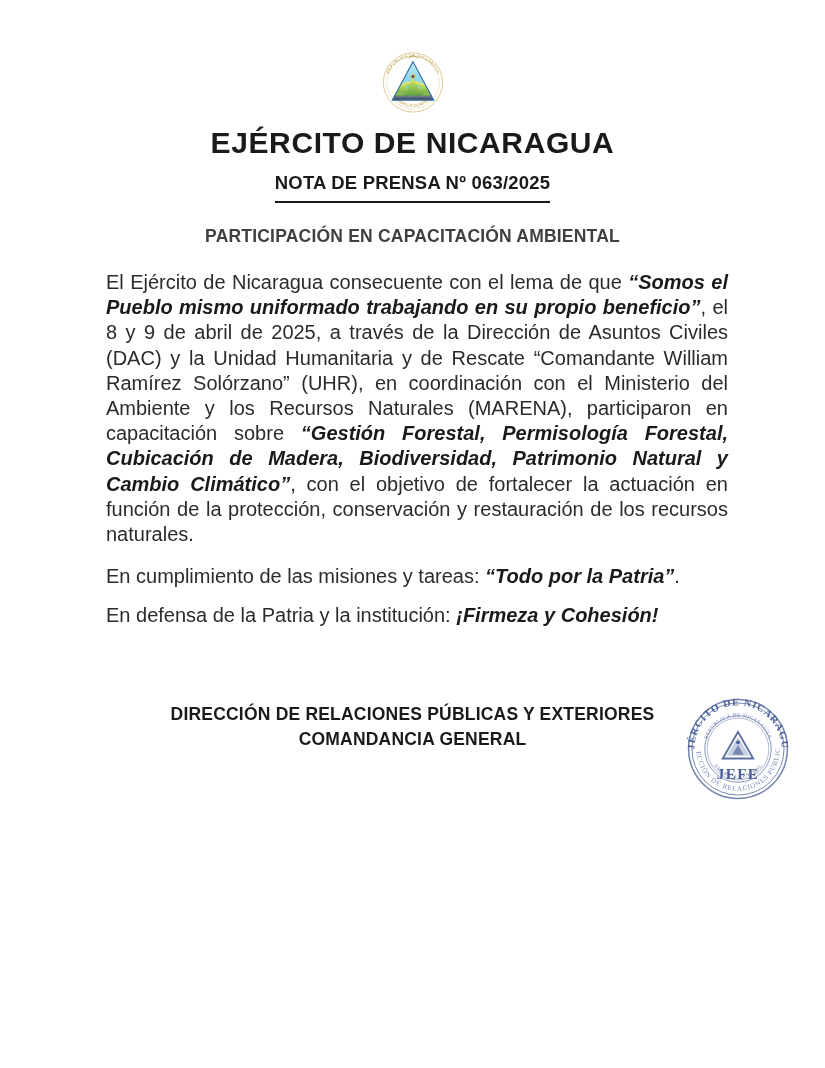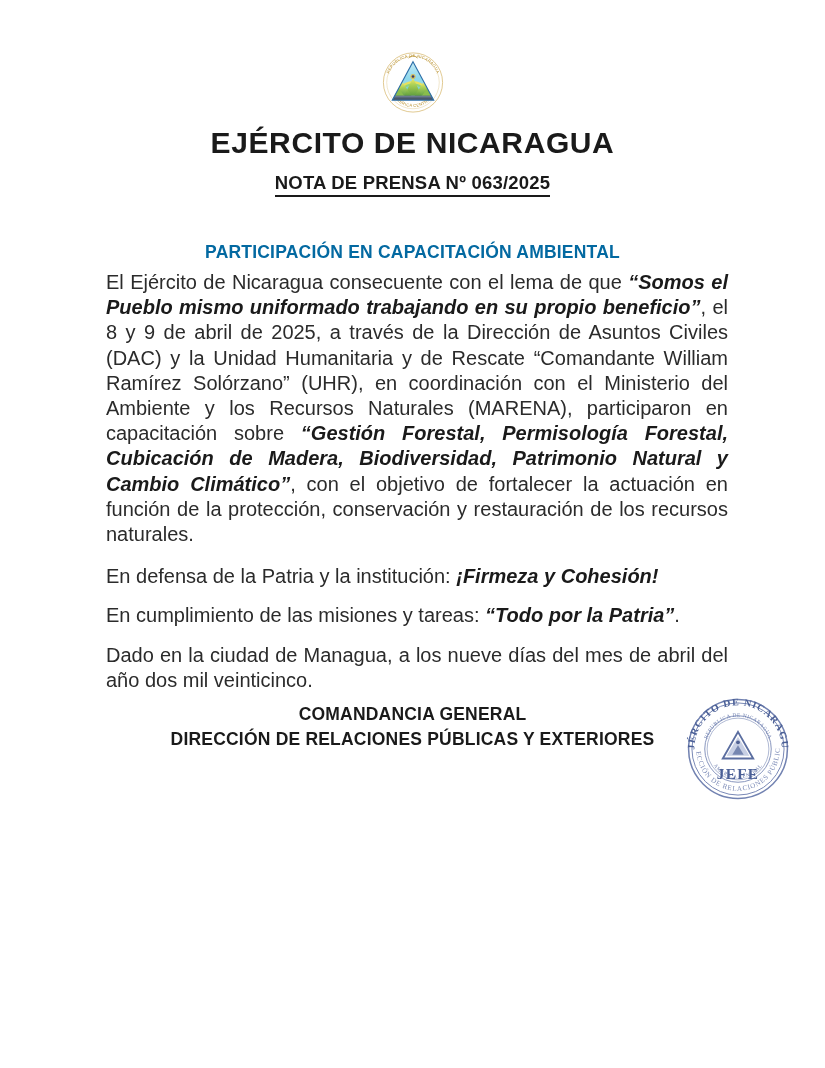--- a/index.html
+++ b/index.html
@@ -57,34 +57,34 @@
   }
   .doc-subtitle {
     font-size: 18.5px;
     font-weight: bold;
     letter-spacing: 0.2px;
     color: #1a1a1a;
     margin: 14px 0 0 0;
     line-height: 1.1;
     display: inline-block;
     border-bottom: 2px solid #1a1a1a;
-    padding-bottom: 2px;
+    padding-bottom: 8px;
   }
   .doc-heading {
     position: absolute;
     top: 227px;
     left: 0;
     right: 0;
     text-align: center;
     font-size: 17.5px;
     font-weight: bold;
     letter-spacing: 0.2px;
-    color: #0369a1;
+    color: #404040;
     line-height: 1.1;
-    margin: 16px;
+    margin: 0;
   }
 
   
   .body-text {
     position: absolute;
     top: 270px;
     left: 106px;
     width: 622px;
     font-size: 20px;
     line-height: 25.2px;
@@ -205,31 +205,30 @@
     <div class="doc-subtitle">NOTA DE PRENSA Nº 063/2025</div>
   </div>
 
   <h2 class="doc-heading">PARTICIPACIÓN EN CAPACITACIÓN AMBIENTAL</h2>
 
   <div class="body-text">
 
     <p><span>El Ejército de Nicaragua consecuente con el lema de que </span><span class="q">“Somos el Pueblo mismo uniformado trabajando en su propio beneficio”</span><span>, el 8 y 9 de abril de 2025, a través de la Dirección de Asuntos Civiles (DAC) y la Unidad Humanitaria y de Rescate “Comandante William Ramírez Solórzano” (UHR), en coordinación con el Ministerio del Ambiente y los Recursos Naturales (MARENA), participaron en capacitación sobre </span><span class="q">“Gestión Forestal, Permisología Forestal, Cubicación de Madera, Biodiversidad, Patrimonio Natural y Cambio Climático”</span><span>, con el objetivo de fortalecer la actuación en función de la protección, conservación y restauración de los recursos naturales.</span></p>
 
 
+    <p class="tight"><span>En cumplimiento de las misiones y tareas: </span><span class="q">“Todo por la Patria”</span><span>.</span></p>
+
     <p class="tight"><span>En defensa de la Patria y la institución: </span><span class="q">¡Firmeza y Cohesión!</span></p>
 
-    <p class="tight"><span>En cumplimiento de las misiones y tareas: </span><span class="q">“Todo por la Patria”</span><span>.</span></p>
-
-    <p><span>Dado en la ciudad de Managua, a los nueve días del mes de abril del año dos mil veinticinco.</span></p>
 
   </div>
 
   <div class="signature">
+    <span class="line">DIRECCIÓN DE RELACIONES PÚBLICAS Y EXTERIORES</span>
     <span class="line">COMANDANCIA GENERAL</span>
-    <span class="line">DIRECCIÓN DE RELACIONES PÚBLICAS Y EXTERIORES</span>
   </div>
 
   <div class="seal">
     <svg viewBox="0 0 120 120">
       <g fill="none" stroke="#5a6da4" stroke-width="1.6" opacity="0.85">
         <circle cx="60" cy="60" r="52"></circle>
         <circle cx="60" cy="60" r="48.5" stroke-width="1"></circle>
         <circle cx="60" cy="60" r="35" stroke-width="0.9"></circle>
         <circle cx="60" cy="60" r="32.5" stroke-width="0.6"></circle>
       </g>

